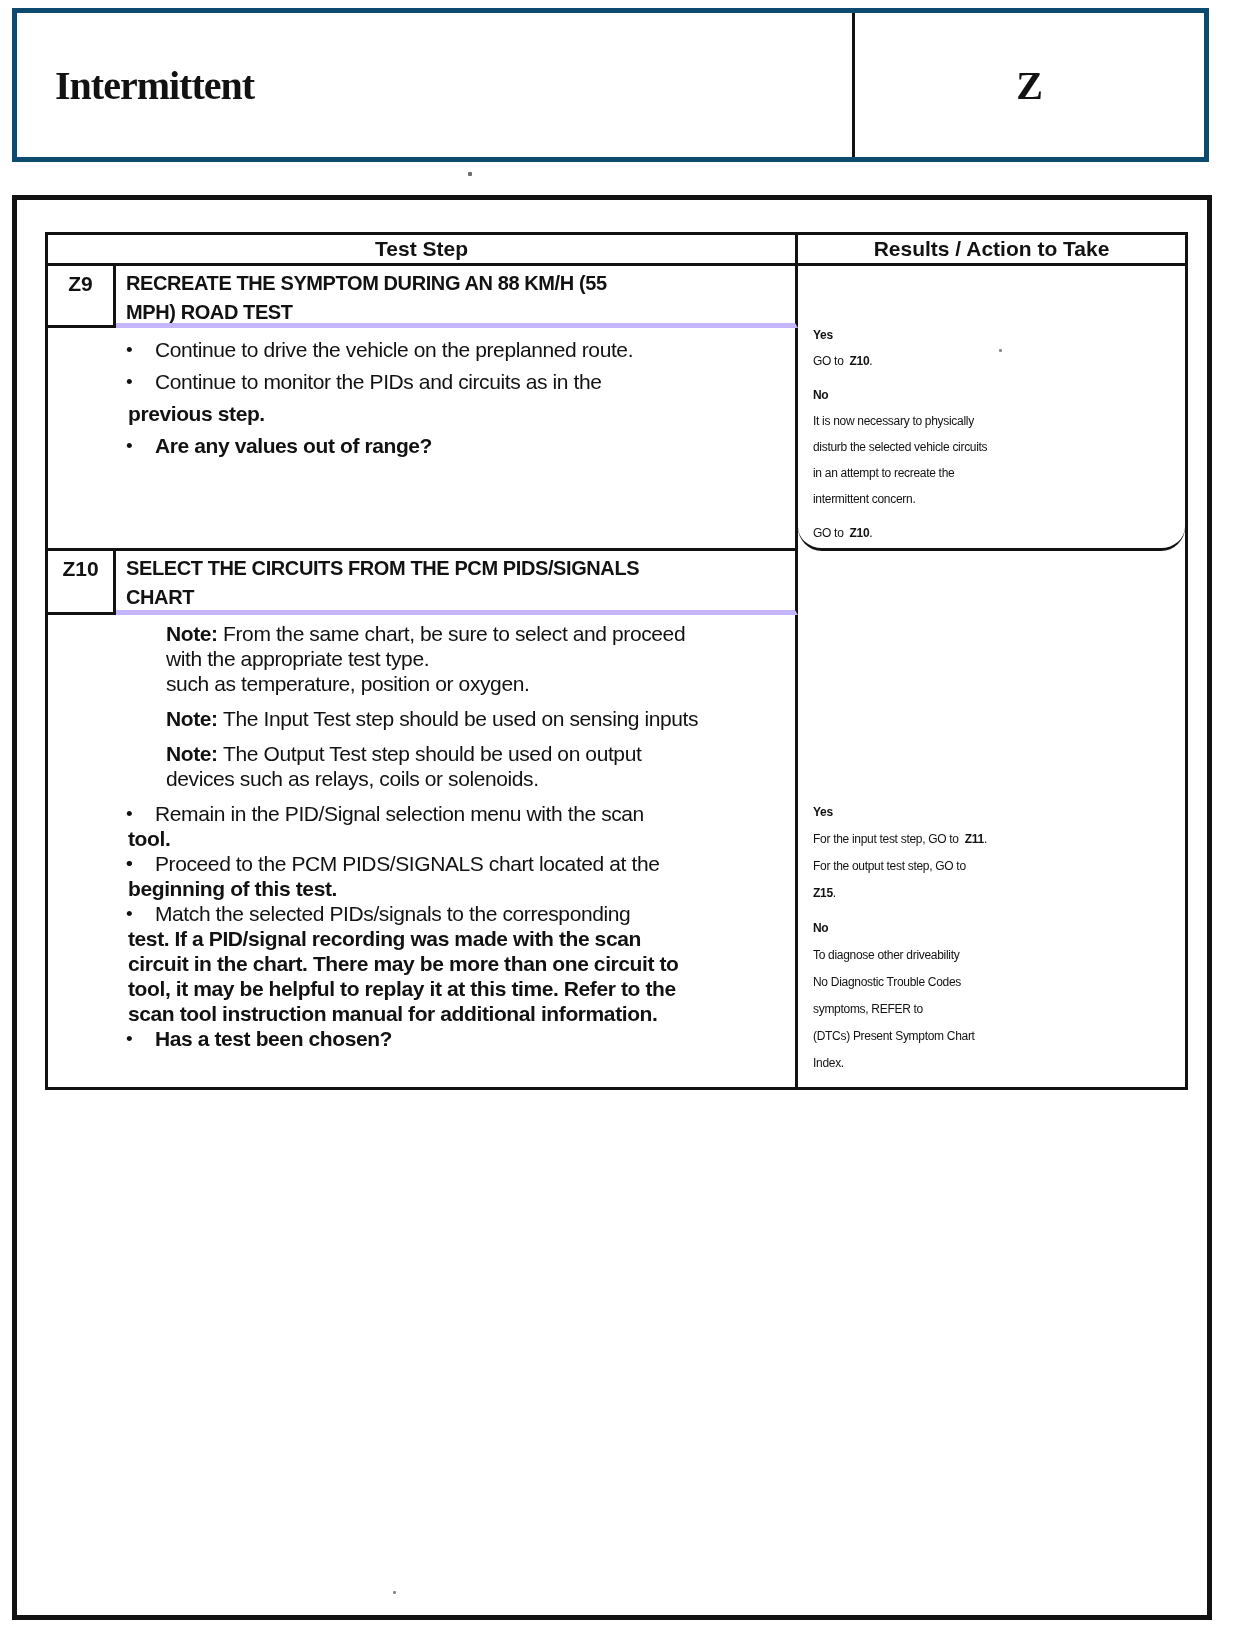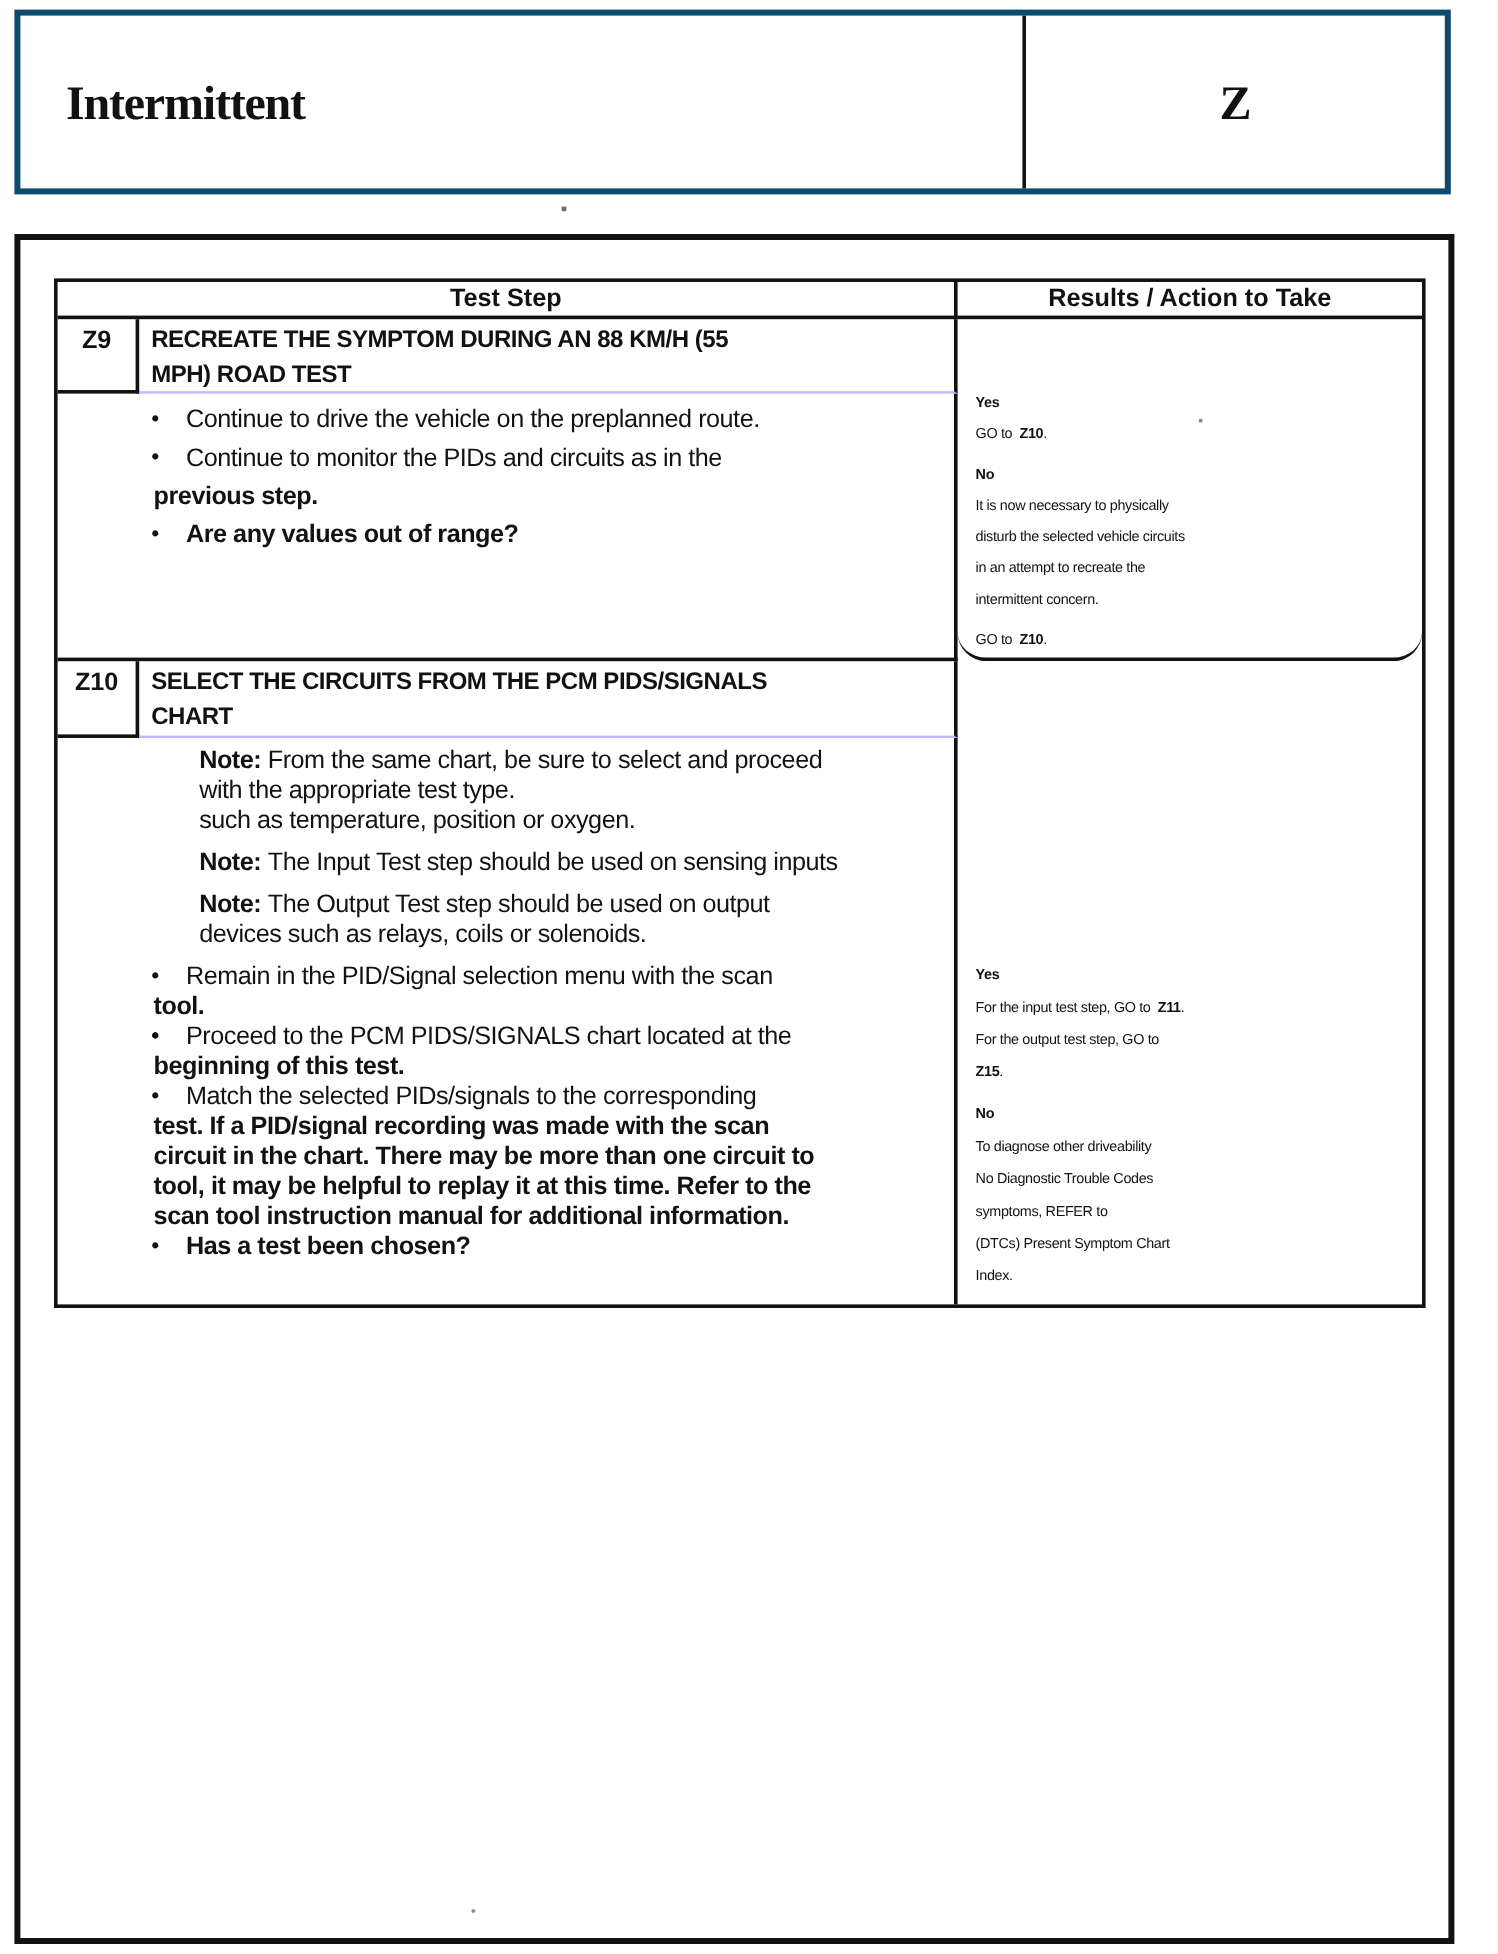--- a/index.html
+++ b/index.html
@@ -98,21 +98,21 @@
   .id-z9  { grid-area: 2 / 1 / 3 / 2; }
   .id-z10 { grid-area: 4 / 1 / 5 / 2; }
 
   .cell-title {
     font-weight: bold;
     font-size: 20px;
     line-height: 29px;
     letter-spacing: -0.4px;
     padding: 3px 6px 0 10px;
     border-right: 3px solid #121212;
-    border-bottom: 2px solid #c4b5fd;
+    border-bottom: 5px solid #c4b5fd;
     white-space: nowrap;
   }
   .t-z9  { grid-area: 2 / 2 / 3 / 3; }
   .t-z10 { grid-area: 4 / 2 / 5 / 3; }
 
   .cell-body {
     font-size: 21px;
     letter-spacing: -0.4px;
     border-right: 3px solid #121212;
     padding-top: 6px;

